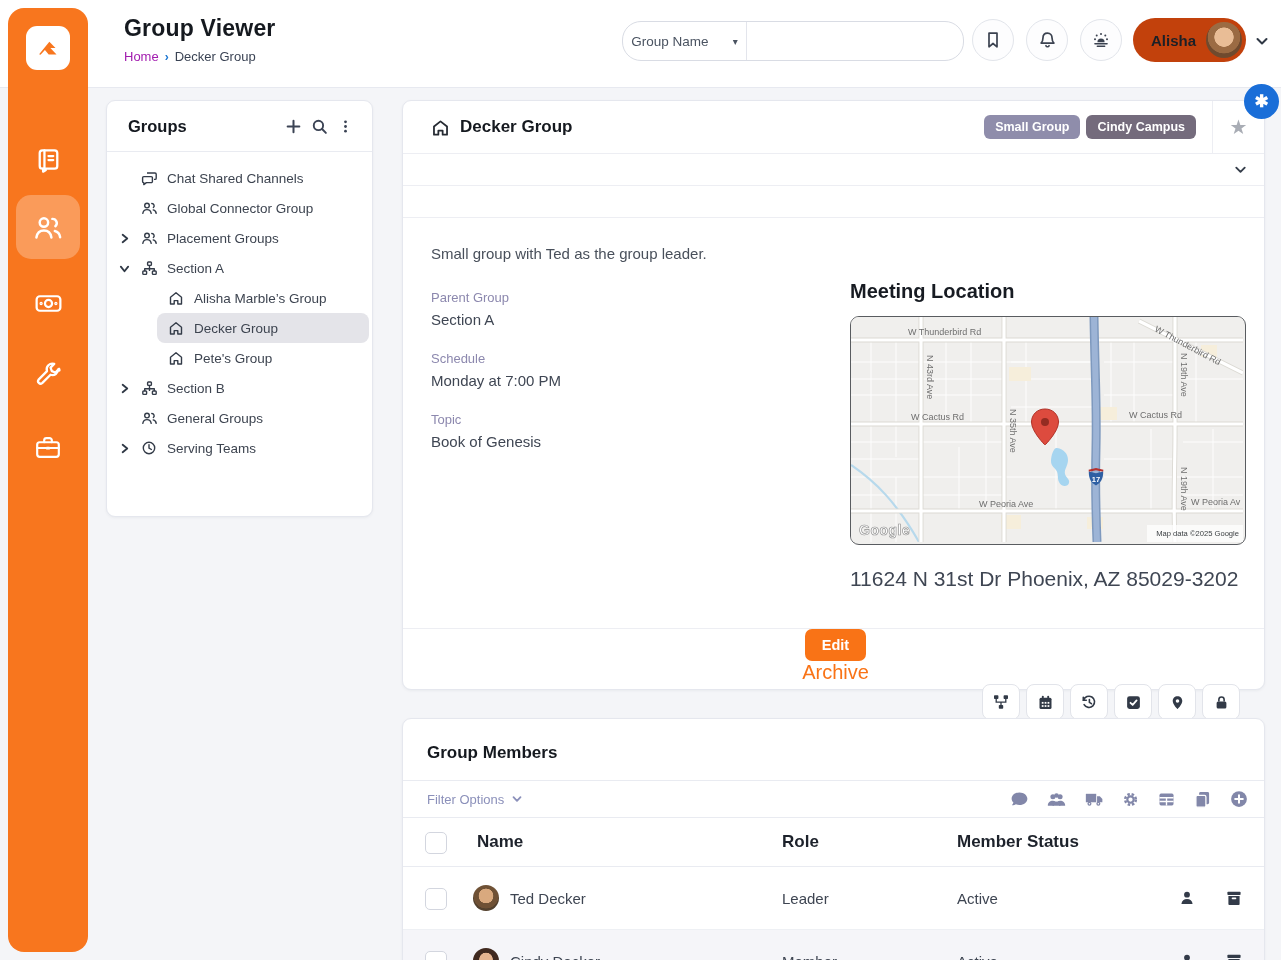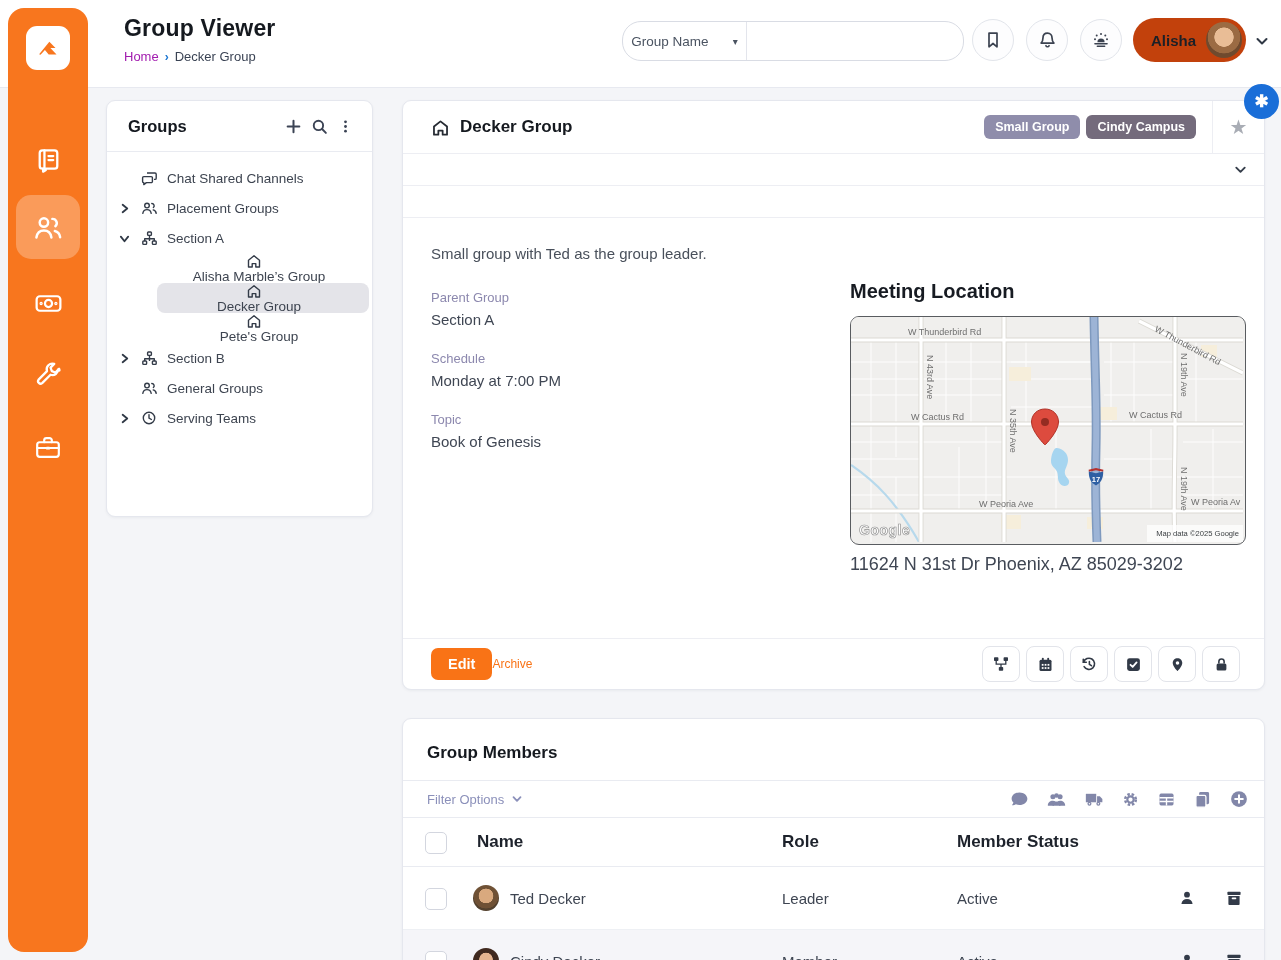--- a/index.html
+++ b/index.html
@@ -42,21 +42,21 @@
   
   .groups-panel{left:106px;top:100px;width:265px;height:415px;}
   .gp-head{height:50px;border-bottom:1px solid #e9ebf1;display:flex;align-items:center;padding:0 14px 0 21px;}
   .gp-title{font-size:16.5px;font-weight:700;color:#14181f;flex:1;}
   .gp-tool{width:26px;height:26px;border:none;background:transparent;color:#3b4354;display:flex;align-items:center;justify-content:center;cursor:pointer;padding:0;}
   .tree{padding-top:11px;}
   .trow{position:relative;display:flex;align-items:center;height:30px;padding-left:12px;font-size:13.5px;color:#3d4450;cursor:pointer;}
   .trow .chev{width:22px;display:flex;align-items:center;color:#2f3845;position:relative;}
   .trow .ticon{width:19px;margin-right:7px;color:#333b48;display:flex;align-items:center;position:relative;}
   .trow .tlabel{position:relative;}
-  .trow.lvl2{padding-left:39px;flex-direction:column;}
+  .trow.lvl2{padding-left:39px;}
   .trow.selected::before{content:'';position:absolute;left:50px;right:3px;top:0;bottom:0;background:#e4e4e9;border-radius:8px;}
 
   
   .main-panel{left:402px;top:100px;width:861px;height:588px;}
   .mp-head{position:relative;height:52px;border-bottom:1px solid #edeef3;display:flex;align-items:center;padding-left:28px;}
   .mp-home{color:#262b33;margin-right:10px;}
   .mp-title{font-size:17px;font-weight:700;color:#15191f;}
   .badges{position:absolute;right:68px;top:0;height:52px;display:flex;align-items:center;gap:6px;}
   .badge{color:#fff;font-size:12.5px;font-weight:700;padding:5px 11px;border-radius:6px;}
   .star-col{position:absolute;right:0;top:0;width:52px;height:52px;border-left:1px solid #edeef3;display:flex;align-items:center;justify-content:center;background:transparent;cursor:pointer;border-top:none;border-right:none;border-bottom:none;}
@@ -68,24 +68,24 @@
   .subrow2{height:31px;border-bottom:1px solid #edeef3;}
   .mp-body{position:relative;height:373px;}
   .descr{position:absolute;left:28px;top:27px;font-size:15px;color:#49505b;}
   .fields{position:absolute;left:28px;top:72px;}
   .fgroup{margin-bottom:23px;}
   .flabel{font-size:13px;color:#8c88ae;margin-bottom:6px;}
   .fvalue{font-size:15px;color:#3f4653;}
   .loc{position:absolute;left:447px;top:62px;width:396px;}
   .loc-h{font-size:20px;font-weight:700;color:#171b22;margin:0 0 13px 0;}
   .mapbox{width:394px;height:227px;border:1px solid #595c60;border-radius:9px;overflow:hidden;background:#f0efed;}
-  .loc-addr{margin-top:9px;font-size:18px;color:#3f4653;}
-  .mp-foot{position:absolute;left:0;right:0;bottom:0;height:50px;border-top:1px solid #edeef3;display:flex;align-items:center;padding:0 24px 0 28px;border-radius:0 0 9px 9px;}
+  .loc-addr{margin-top:22px;font-size:21px;color:#3f4653;}
+  .mp-foot{position:absolute;left:0;right:0;bottom:0;height:50px;border-top:1px solid #edeef3;display:flex;align-items:center;padding:0 24px 10px 28px;border-radius:0 0 9px 9px;flex-direction:column;}
   .btn-edit{background:#f97316;color:#fff;font-weight:700;font-size:14.5px;border:none;border-radius:7px;padding:8px 17px;cursor:pointer;font-family:inherit;}
-  .link-archive{color:#f97316;font-size:12px;cursor:pointer;text-decoration:none;}
+  .link-archive{color:#f97316;font-size:20px;cursor:pointer;text-decoration:none;}
   .foot-tools{margin-left:auto;display:flex;gap:6px;}
   .sq-btn{width:38px;height:36px;border:1px solid #e2e4ea;border-radius:8px;background:#fff;color:#323a47;display:flex;align-items:center;justify-content:center;cursor:pointer;padding:0;}
 
   
   .members-panel{left:402px;top:718px;width:861px;height:300px;}
   .mb-title{padding:24px 0 17px 24px;font-size:17px;font-weight:700;color:#15191f;}
   .filter-bar{height:36px;border-top:1px solid #e9ebf1;border-bottom:1px solid #e9ebf1;display:flex;align-items:center;padding:0 16px 0 24px;}
   .filter-lnk{display:flex;align-items:center;gap:7px;color:#8b90ba;font-size:13px;background:none;border:none;cursor:pointer;padding:0;font-family:inherit;}
   .grid-tools{margin-left:auto;display:flex;align-items:center;gap:19px;color:#8287a9;}
   .gtool{background:none;border:none;color:#8287a9;cursor:pointer;padding:0;display:flex;align-items:center;}
@@ -259,20 +259,32 @@
         <span class="chev"></span>
         <span class="ticon">
             <svg width="17" height="17" viewBox="0 0 17 17" fill="none" stroke="currentColor" stroke-width="1.4" stroke-linejoin="round">
               <path d="M6 3h8a1.2 1.2 0 0 1 1.2 1.2v4A1.2 1.2 0 0 1 14 9.4h-1"></path>
               <path d="M2.8 6.6h7.4a1.2 1.2 0 0 1 1.2 1.2v3.6a1.2 1.2 0 0 1-1.2 1.2H5.4l-2.6 2v-2h0a1.2 1.2 0 0 1-1.2-1.2V7.8a1.2 1.2 0 0 1 1.2-1.2z"></path>
             </svg>
           </span>
         <span class="tlabel">Chat Shared Channels</span>
       </div>
 
+      <div class="trow">
+        <span class="chev"></span>
+        <span class="ticon">
+            <svg width="17" height="17" viewBox="0 0 17 17" fill="none" stroke="currentColor" stroke-width="1.4" stroke-linecap="round">
+              <circle cx="6" cy="5.6" r="2.3"></circle>
+              <path d="M1.8 13.4c.4-2.4 2-3.8 4.2-3.8s3.8 1.4 4.2 3.8"></path>
+              <path d="M10.8 3.5a2.3 2.3 0 0 1 1.6 4"></path>
+              <path d="M12.2 9.9c1.7.4 2.8 1.6 3 3.5"></path>
+            </svg>
+          </span>
+        <span class="tlabel">Global Connector Group</span>
+      </div>
 
       <div class="trow">
         <span class="chev">
             <svg width="11" height="11" viewBox="0 0 12 12" fill="none" stroke="currentColor" stroke-width="2" stroke-linecap="round" stroke-linejoin="round">
               <path d="M4 2l5 4-5 4"></path>
             </svg>
           </span>
         <span class="ticon">
             <svg width="17" height="17" viewBox="0 0 17 17" fill="none" stroke="currentColor" stroke-width="1.4" stroke-linecap="round">
               <circle cx="6" cy="5.6" r="2.3"></circle>

